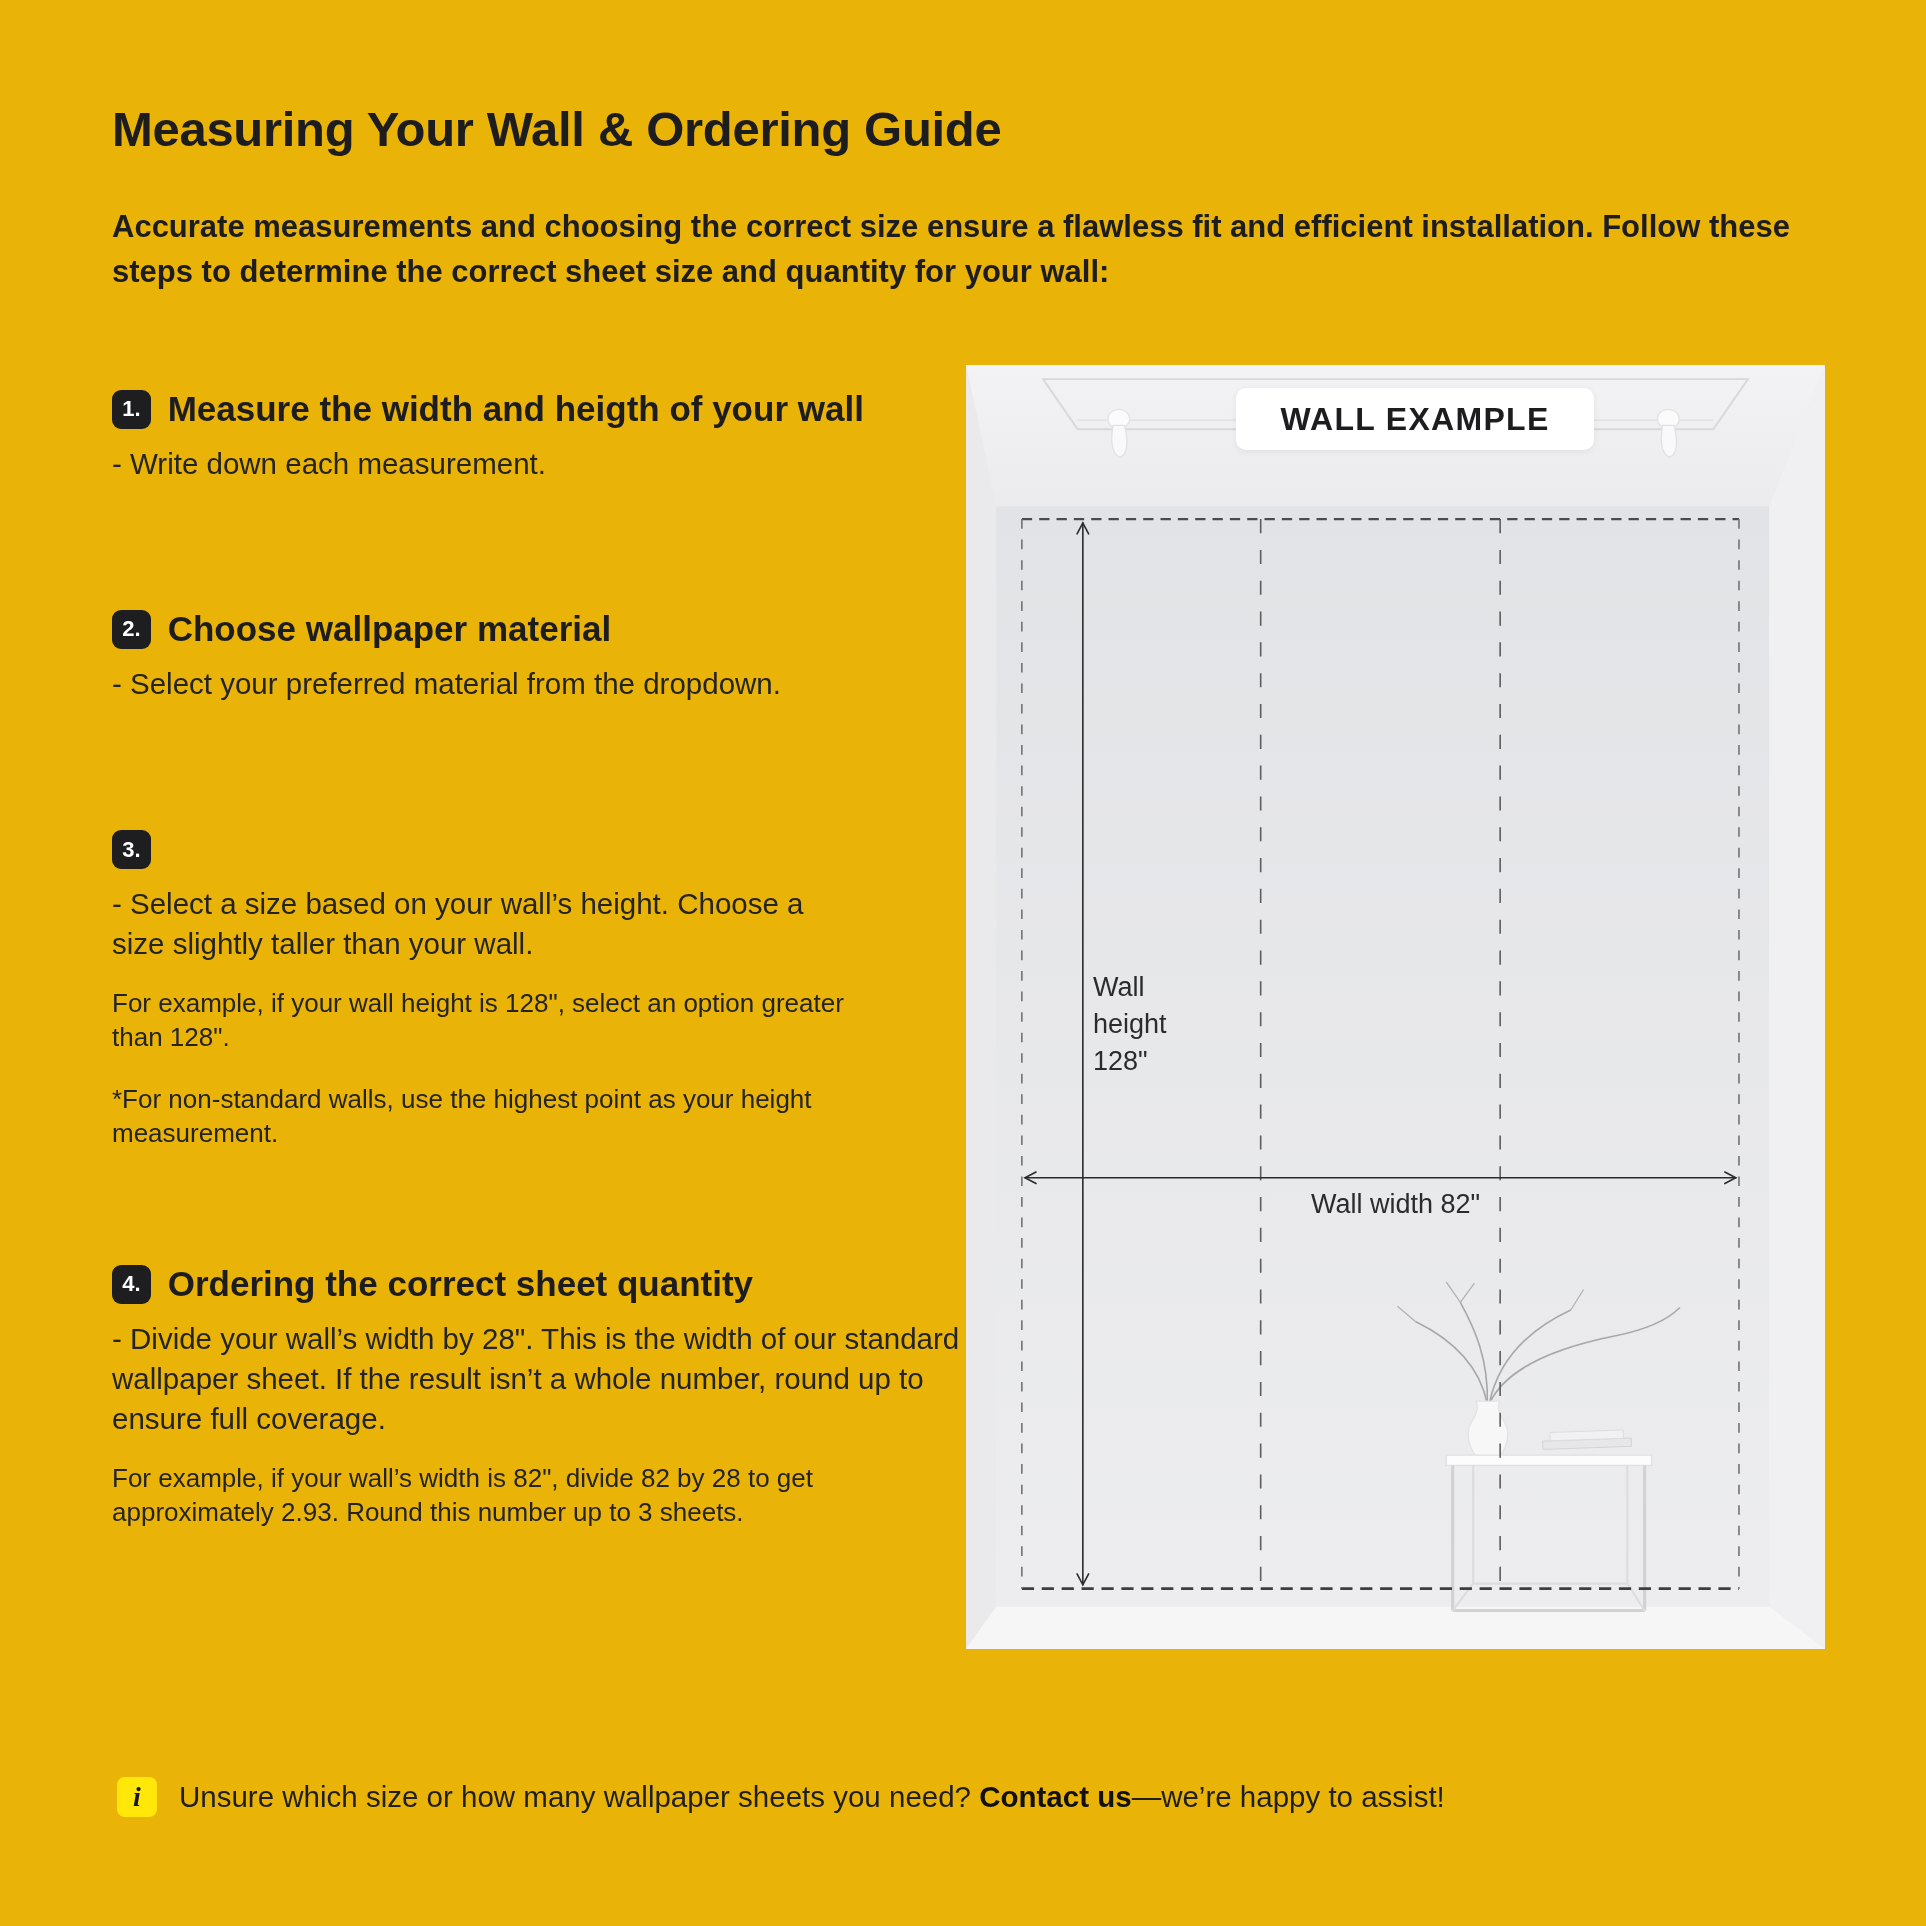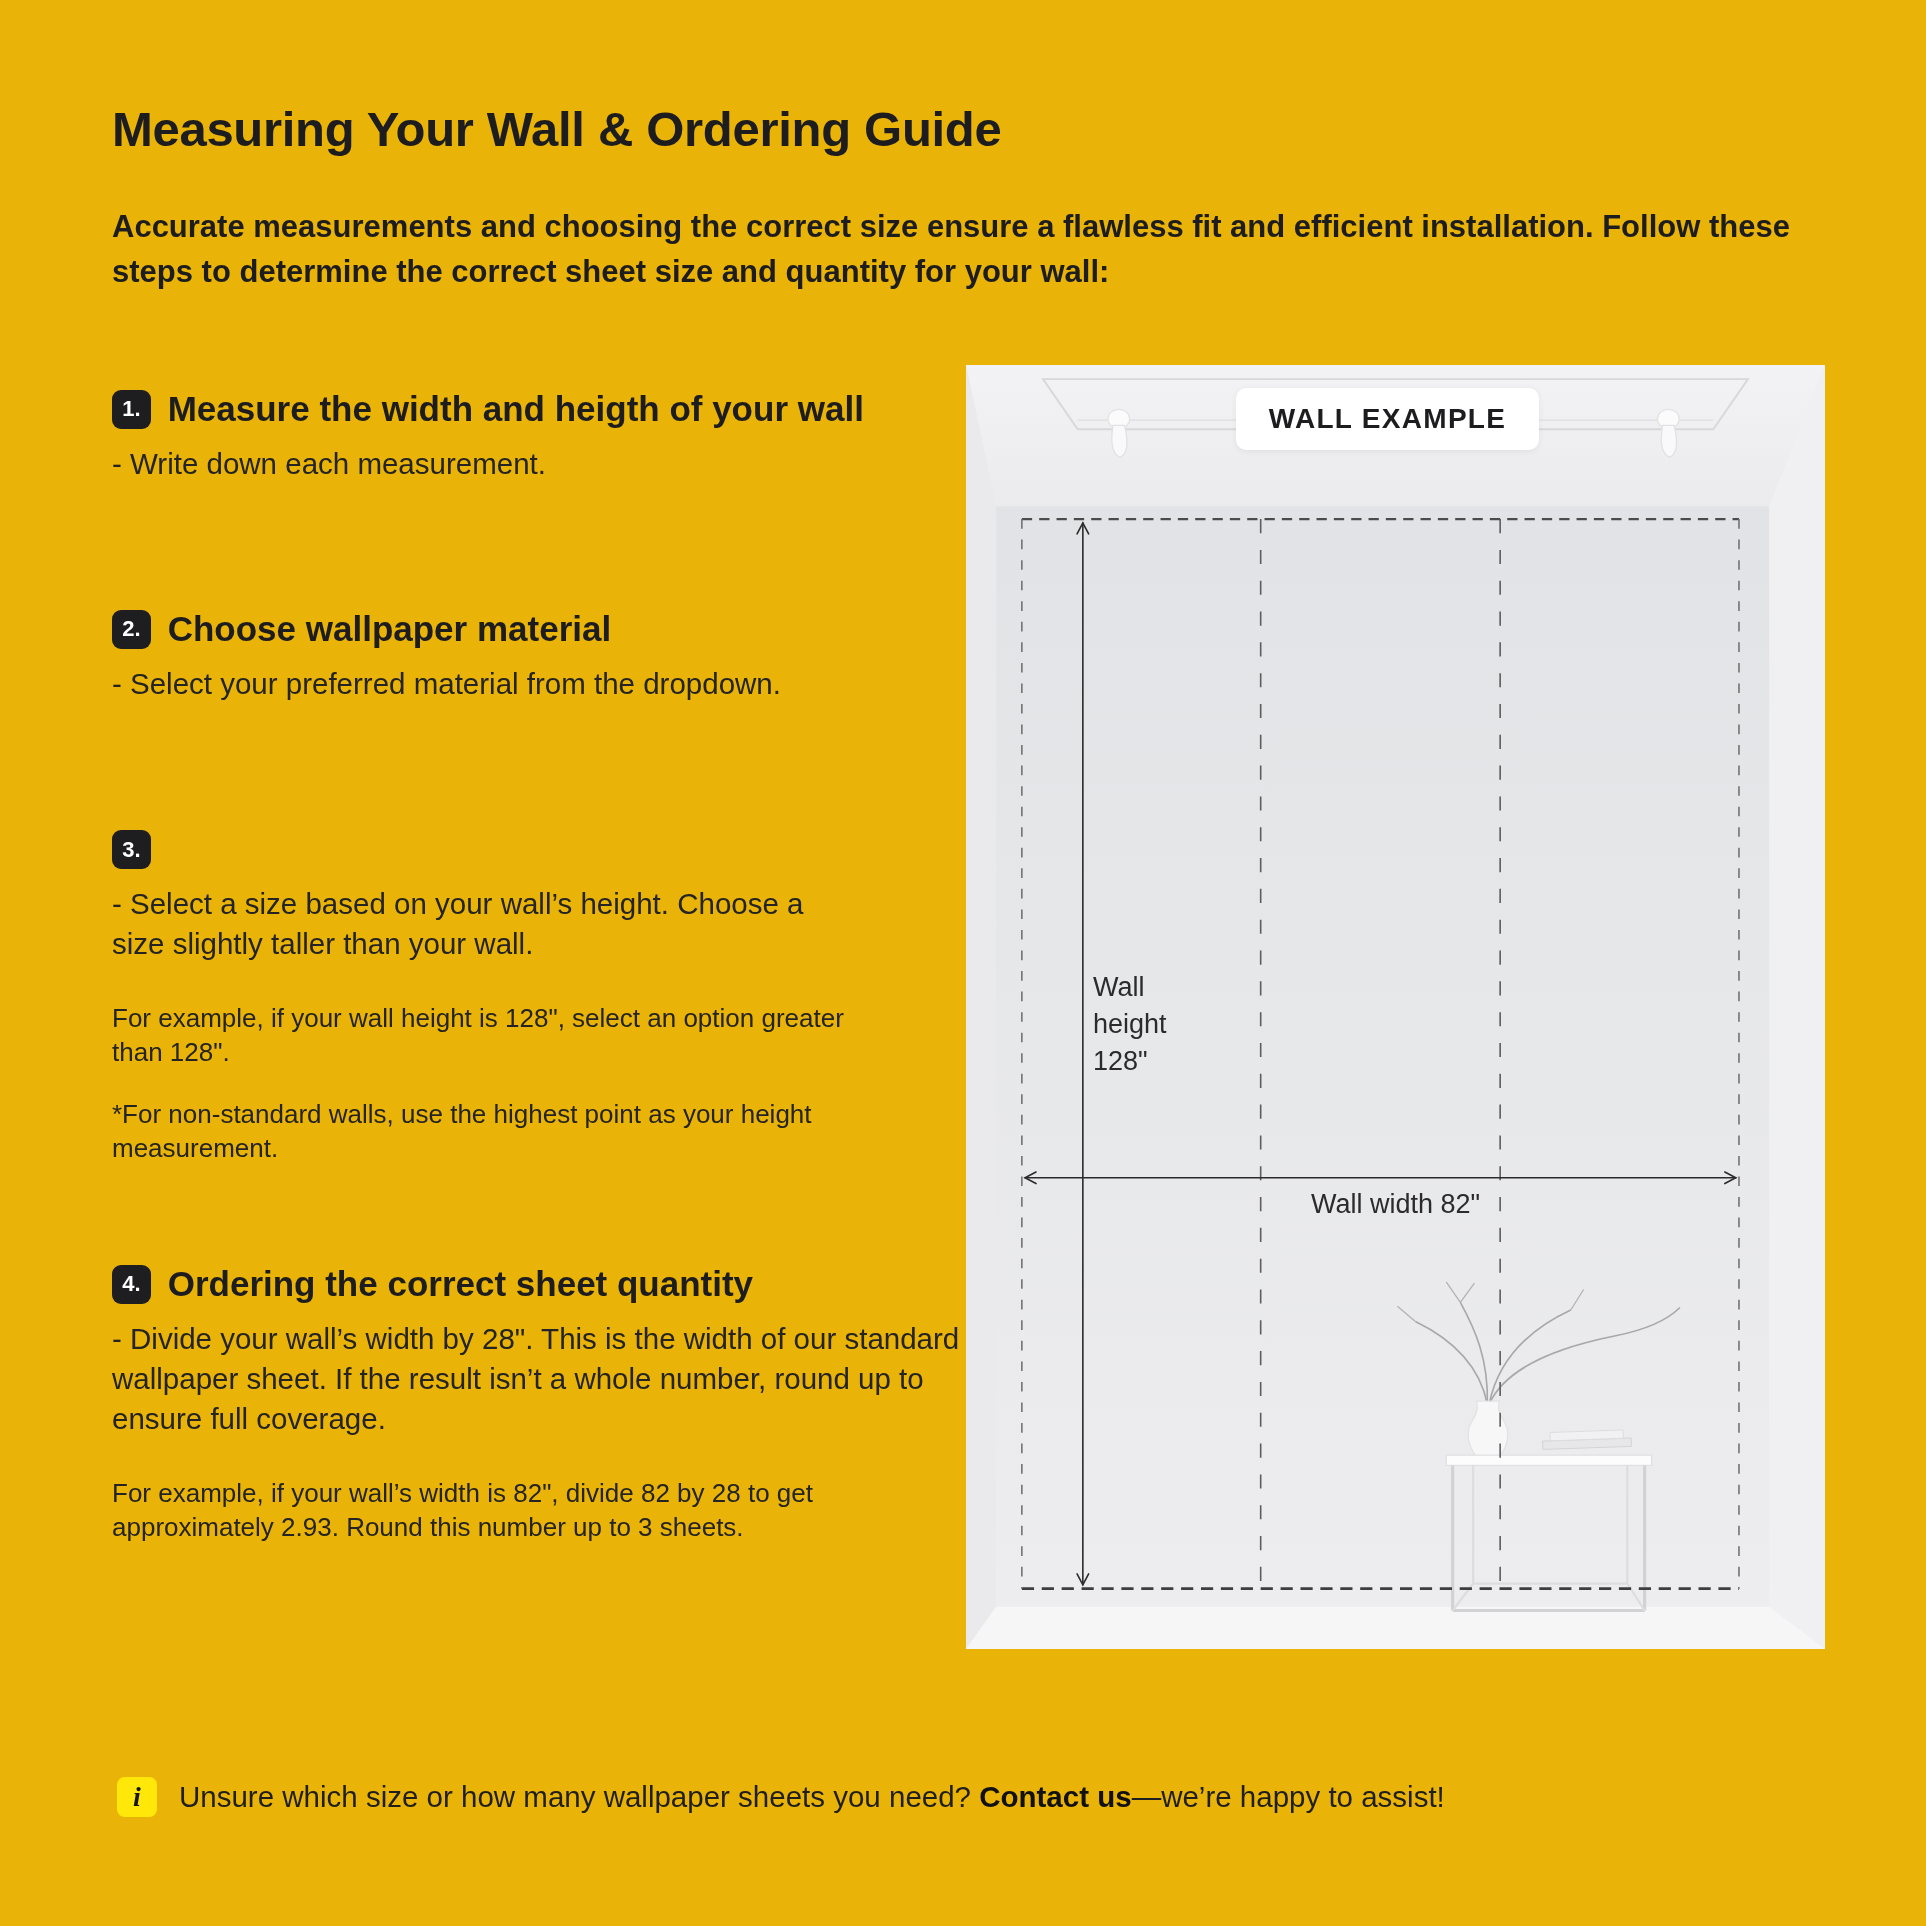--- a/index.html
+++ b/index.html
@@ -17,38 +17,38 @@
   .step-3 { top:830px; }
   .step-4 { top:1264px; }
 
   .step-head { display:flex; align-items:center; gap:16.7px; }
   .num-badge { flex:0 0 auto; width:39px; height:39px; background:#1e1e20; border-radius:9px;
                display:flex; align-items:center; justify-content:center;
                color:#ffffff; font-size:22px; font-weight:bold; }
   .step-title { font-size:35px; font-weight:bold; color:#1d1d1f; }
 
   .p-body    { font-size:29.5px; line-height:40px; margin-top:15.4px; color:#242424; }
-  .p-example { font-size:26px; line-height:34px; margin-top:37px; color:#242424; }
+  .p-example { font-size:26px; line-height:34px; margin-top:22px; color:#242424; }
   .p-note    { font-size:26px; line-height:34px; margin-top:28px; color:#242424; }
 
   .step-3 .p-body    { max-width:751px; }
   .step-3 .p-example { max-width:780px; }
   .step-3 .p-note    { max-width:764px; }
   .step-4 .p-body    { max-width:864px; }
   .step-4 .p-example { max-width:783px; }
 
   
   .photo { position:absolute; left:966px; top:365px; width:859px; height:1284px;
            background:#ededef; overflow:hidden; }
   .photo svg { position:absolute; left:0; top:0; width:100%; height:100%; display:block; }
 
-  .wall-badge { position:absolute; left:270px; top:23px; width:303px; height:62px;
+  .wall-badge { position:absolute; left:270px; top:23px; width:358px; height:62px;
                 background:#ffffff; border-radius:10.3px; box-shadow:0 1.9px 6.4px rgba(0,0,0,0.06);
                 display:flex; align-items:center; justify-content:center;
-                font-size:28px; font-weight:bold; letter-spacing:1.3px; color:#1d1d1f; }
+                font-size:32px; font-weight:bold; letter-spacing:1.3px; color:#1d1d1f; }
   .height-label { position:absolute; left:127px; top:604px; font-size:27px; line-height:37px;
                   white-space:pre-line; color:#2b2b2b; }
   .width-label  { position:absolute; left:0; top:824px; width:100%; text-align:center;
                   font-size:27px; color:#2b2b2b; }
 
   
   .footer { position:absolute; left:117px; top:1777px; display:flex; align-items:center; gap:22px; }
   .info-badge { flex:0 0 auto; width:40px; height:40px; background:#ffe70a; border-radius:7.7px;
                 display:flex; align-items:center; justify-content:center;
                 font-family:"Liberation Serif","DejaVu Serif",serif;

